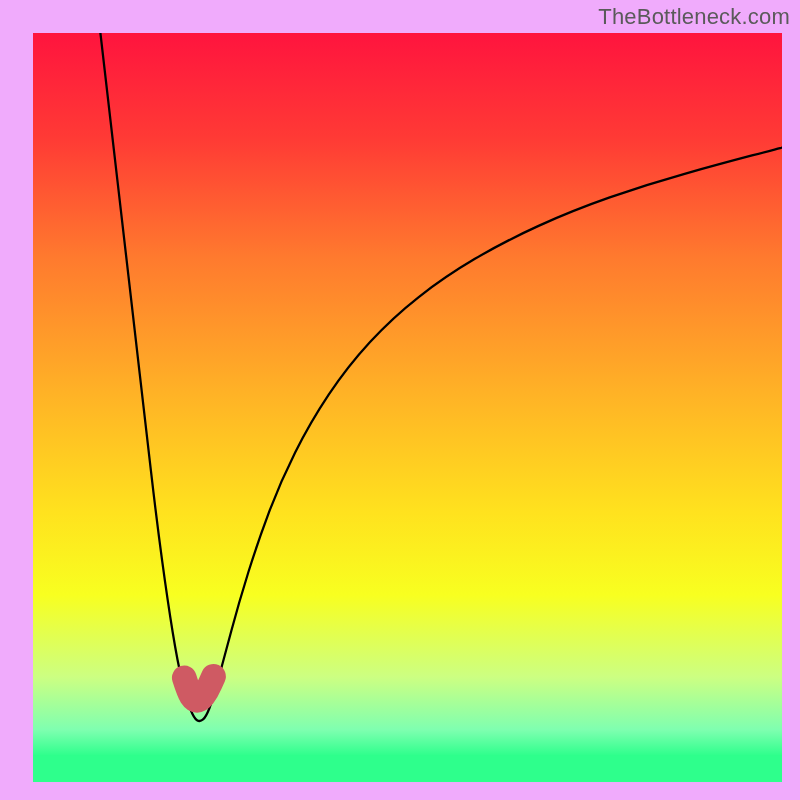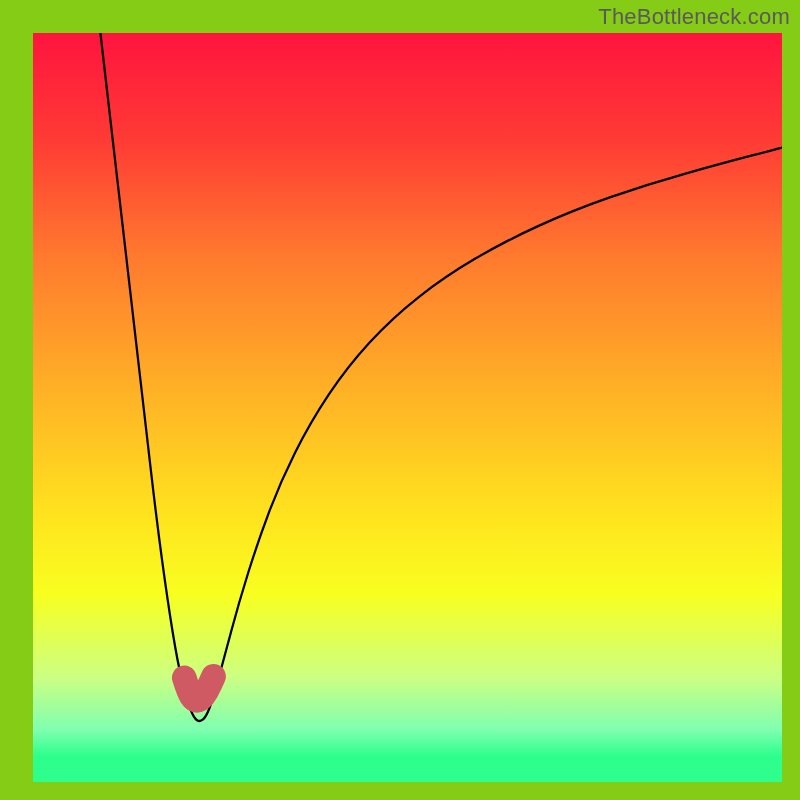--- a/index.html
+++ b/index.html
@@ -10,21 +10,21 @@
     overflow: hidden;
     background: #000;
     font-family: Arial, Helvetica, sans-serif;
   }
   .frame {
     position: absolute;
     left: 0;
     top: 0;
     width: 800px;
     height: 800px;
-    background: #84cc16;
+    background: #f0abfc;
   }
   .plot {
     position: absolute;
     left: 33px;
     top: 33px;
     width: 749px;
     height: 749px;
   }
   .watermark {
     position: absolute;

